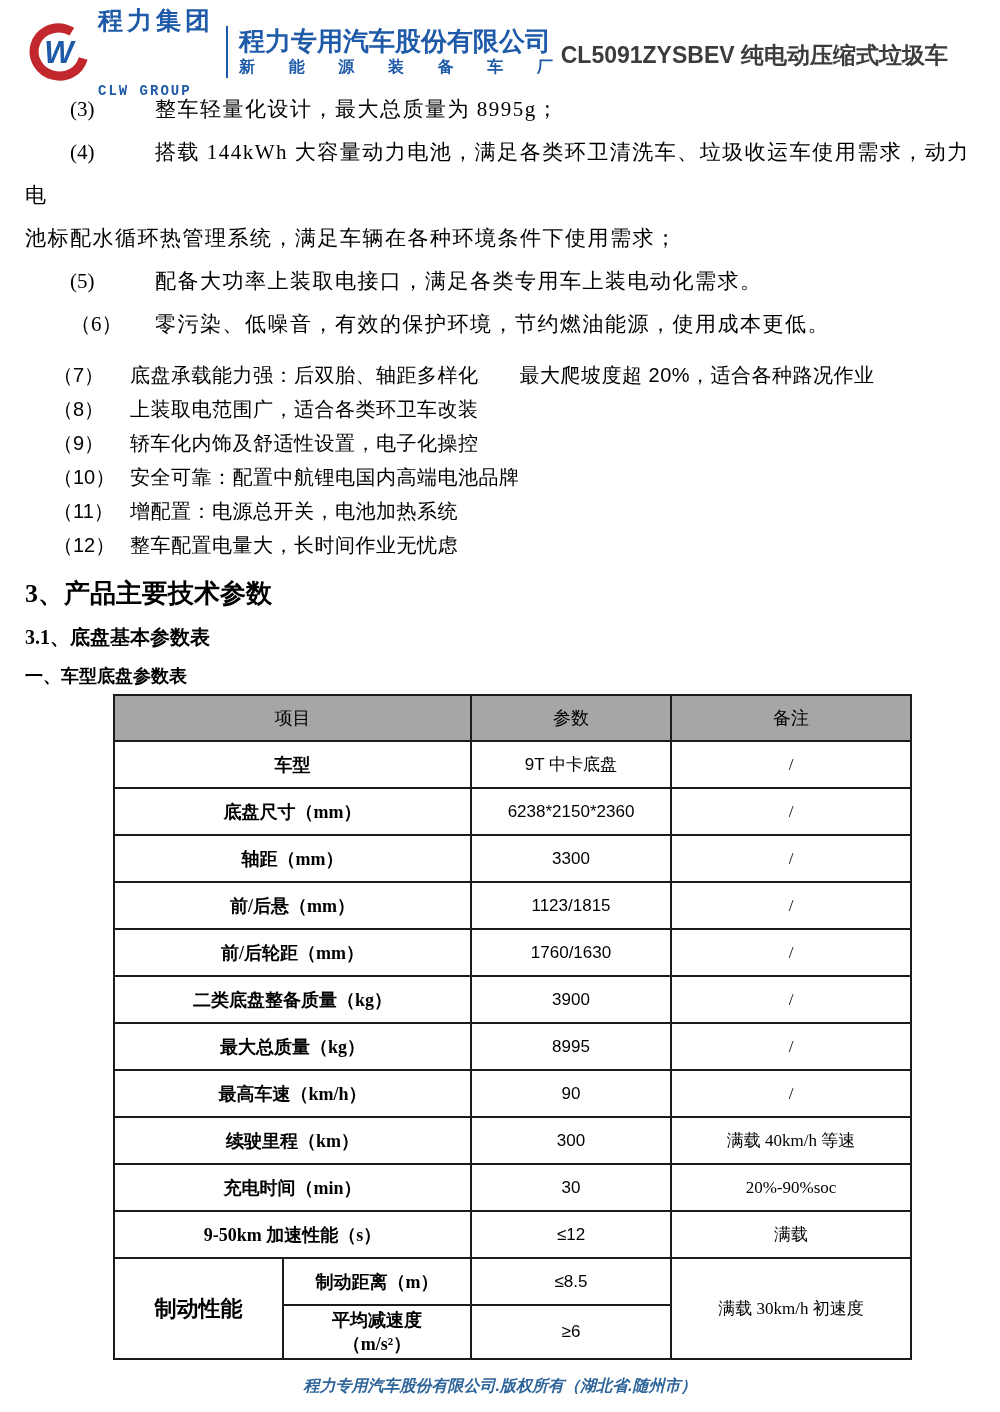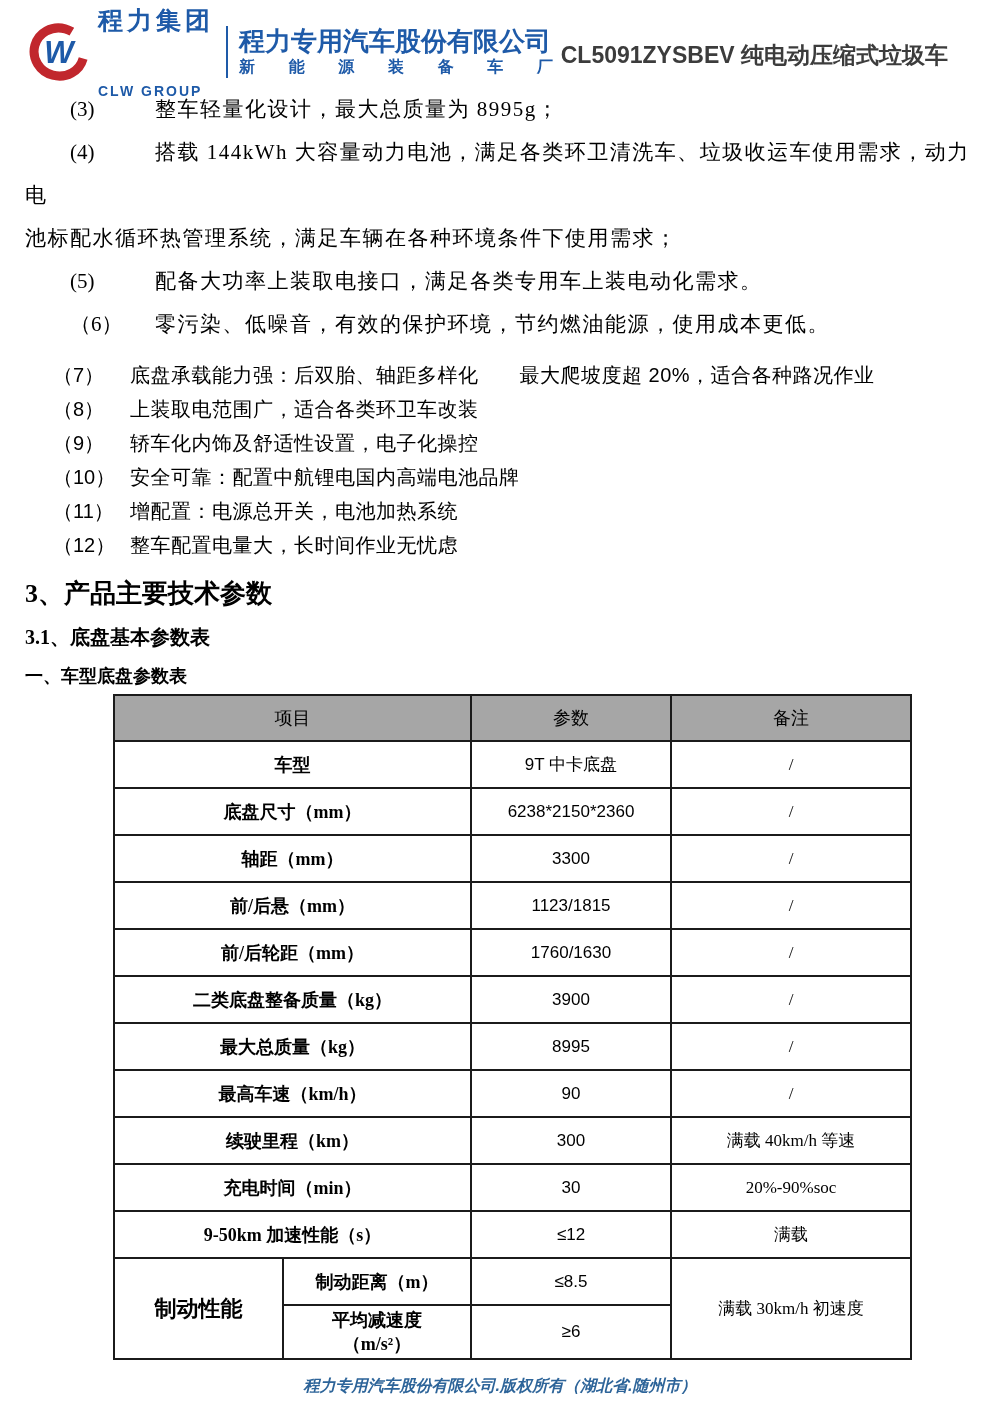--- a/index.html
+++ b/index.html
@@ -10,21 +10,21 @@
     font-family:"Liberation Serif", serif;
   }
 
   
   .letterhead { position:relative; height:78px; }
   .logo-block { position:absolute; left:28px; top:6px; display:flex; align-items:center; }
   .logo-mark { width:64px; height:60px; flex:0 0 auto; }
   .logo-texts { display:flex; flex-direction:column; justify-content:center; margin-left:6px; }
   .logo-cn { font-family:"Liberation Sans", sans-serif; font-weight:bold; font-size:25px;
              color:#1E5AA8; letter-spacing:4px; line-height:1.15; white-space:nowrap; }
-  .logo-en { font-family:Liberation Sans, sans-serif; font-weight:bold; font-size:14px;
+  .logo-en { font-family:Liberation Mono, monospace; font-weight:bold; font-size:14px;
              color:#1E5AA8; letter-spacing:2px; white-space:nowrap;margin-top:48px; }
   .lh-divider { width:2px; height:52px; background:#1E5AA8; margin:0 11px 0 12px; }
   .company-block { display:flex; flex-direction:column; justify-content:center; }
   .company-name { font-family:"Liberation Sans", sans-serif; font-weight:bold; font-size:26px;
                   color:#1E5AA8; line-height:1.2; white-space:nowrap; }
   .company-sub { font-family:"Liberation Sans", sans-serif; font-weight:bold; font-size:16px;
                  color:#1E5AA8; width:314px; text-align:justify; text-align-last:justify; }
   .model-title { position:absolute; right:52px; top:40px; white-space:nowrap;
                  font-family:"Liberation Sans", sans-serif; font-weight:bold; font-size:23px; color:#3C3C3C; }
 

